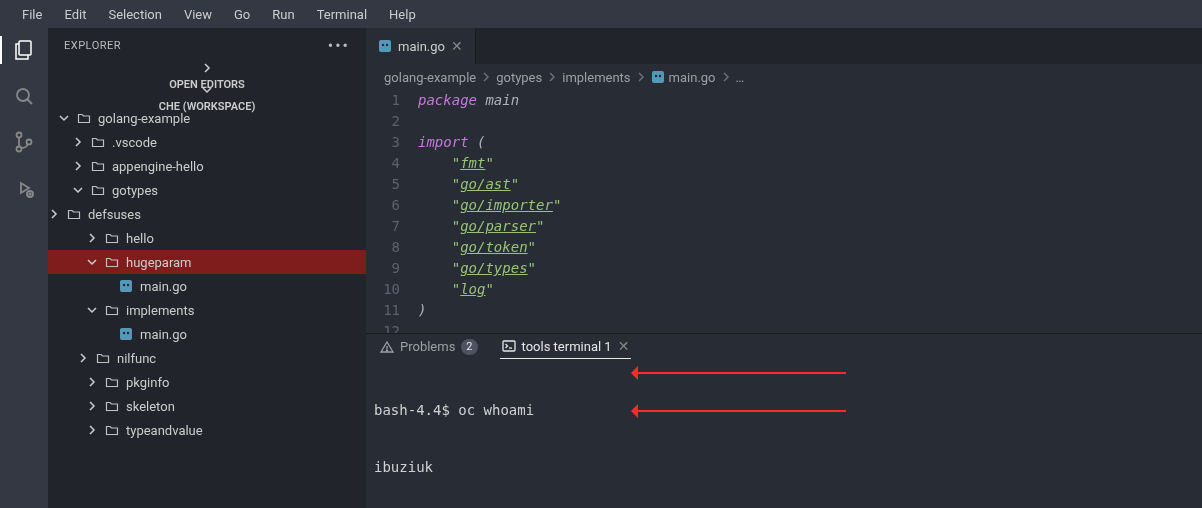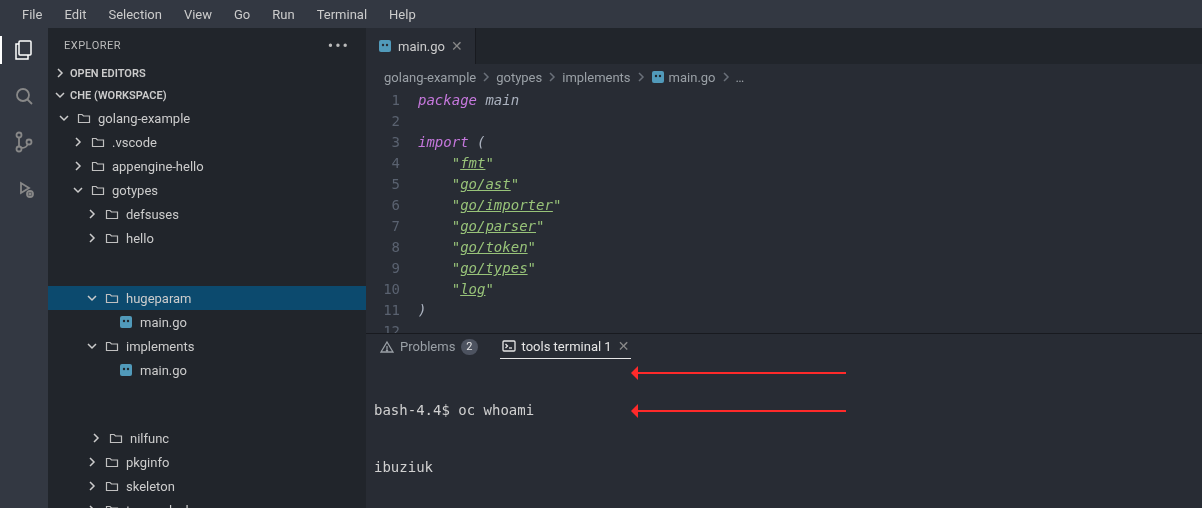--- a/index.html
+++ b/index.html
@@ -92,36 +92,37 @@
 .section-header {
   height: 22px;
   display: flex;
   align-items: center;
   padding: 0 6px;
   font-size: 11px;
   font-weight: 600;
   color: #ccc;
   cursor: pointer;
   gap: 4px;
+  flex-direction: column;
 }
 .tree {
   flex: 1;
   overflow-y: auto;
   font-size: 13px;
   color: #ccc;
 }
 .tree-row {
   height: 24px;
   display: flex;
   align-items: center;
   cursor: pointer;
   gap: 6px;
   white-space: nowrap;
 }
-.tree-row.selected { background: #0c4a6e; margin-top: 36px; }
+.tree-row.selected { background: #7f1d1d; }
 .tree-row .twisty { width: 12px; display: inline-flex; justify-content: center; color: #ccc; }
 .tree-row .ficon { width: 16px; display: inline-flex; justify-content: center; align-items: center; }
 .editor-area {
   flex: 1;
   display: flex;
   flex-direction: column;
   background: #282c34;
   overflow: hidden;
 }
 .tabs {
@@ -352,21 +353,21 @@
               <path d="M2 4 L6 8 L10 4"></path>
             </svg>
           </span>
           <span class="ficon">
             <svg width="14" height="14" viewBox="0 0 14 14" fill="none" stroke="#c0c0c0" stroke-width="1.2">
               <path d="M1.5 3.5 H5 L6.5 5 H12.5 V11.5 H1.5 Z"></path>
             </svg>
           </span>
           <span>gotypes</span>
         </div>
-        <div class="tree-row" style="padding-left: 38px;">
+        <div class="tree-row" style="">
           <span class="twisty">
             <svg width="12" height="12" viewBox="0 0 12 12" fill="none" stroke="currentColor" stroke-width="1.5">
               <path d="M4 2 L8 6 L4 10"></path>
             </svg>
           </span>
           <span class="ficon">
             <svg width="14" height="14" viewBox="0 0 14 14" fill="none" stroke="#c0c0c0" stroke-width="1.2">
               <path d="M1.5 3.5 H5 L6.5 5 H12.5 V11.5 H1.5 Z"></path>
             </svg>
           </span>
@@ -426,21 +427,21 @@
           <span class="twisty"></span>
           <span class="ficon">
             <svg width="14" height="14" viewBox="0 0 14 14">
               <rect x="1" y="1" width="12" height="12" rx="2" fill="#519aba"></rect>
               <circle cx="5" cy="6" r="1.2" fill="#21252b"></circle>
               <circle cx="9" cy="6" r="1.2" fill="#21252b"></circle>
             </svg>
           </span>
           <span>main.go</span>
         </div>
-        <div class="tree-row" style="padding-left: 42px; margin-top: 44px;">
+        <div class="tree-row" style="padding-left: 29px;">
           <span class="twisty">
             <svg width="12" height="12" viewBox="0 0 12 12" fill="none" stroke="currentColor" stroke-width="1.5">
               <path d="M4 2 L8 6 L4 10"></path>
             </svg>
           </span>
           <span class="ficon">
             <svg width="14" height="14" viewBox="0 0 14 14" fill="none" stroke="#c0c0c0" stroke-width="1.2">
               <path d="M1.5 3.5 H5 L6.5 5 H12.5 V11.5 H1.5 Z"></path>
             </svg>
           </span>

